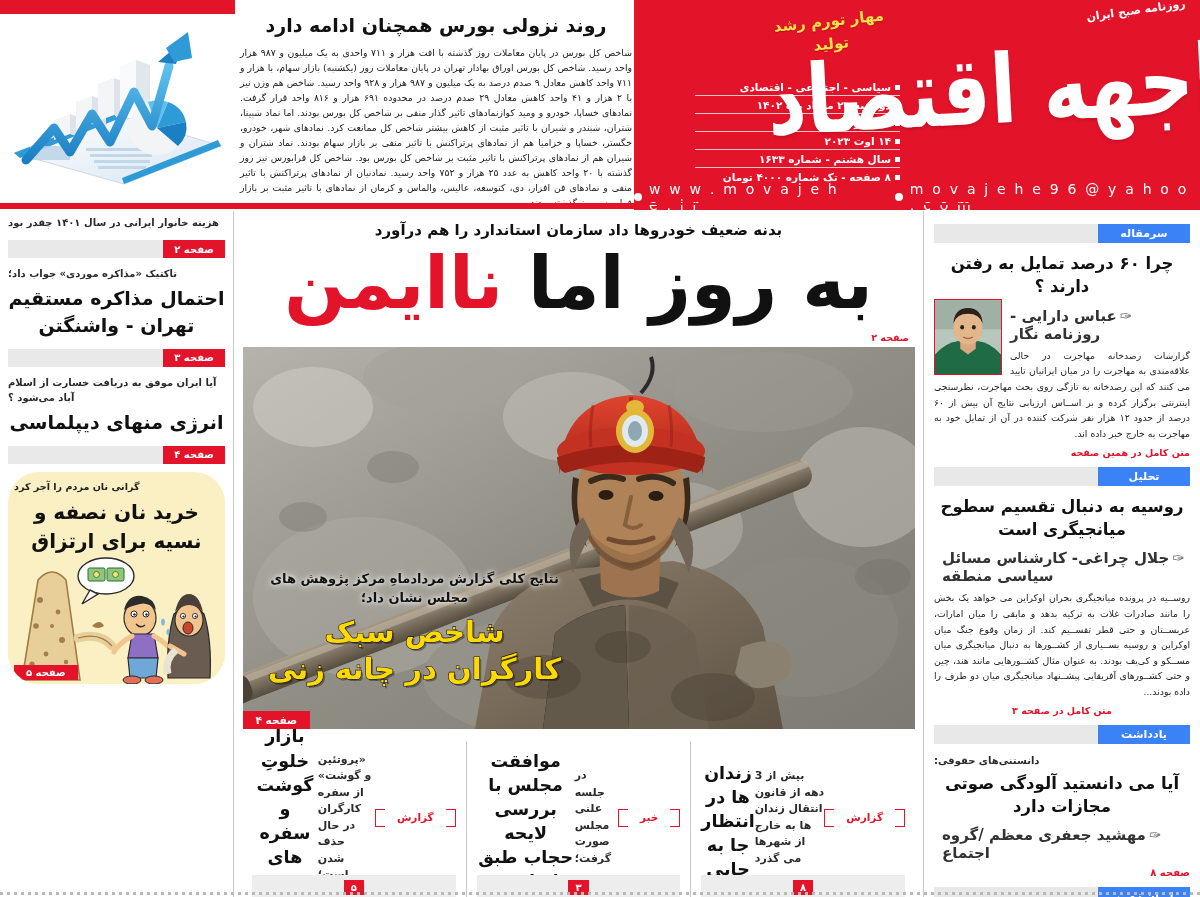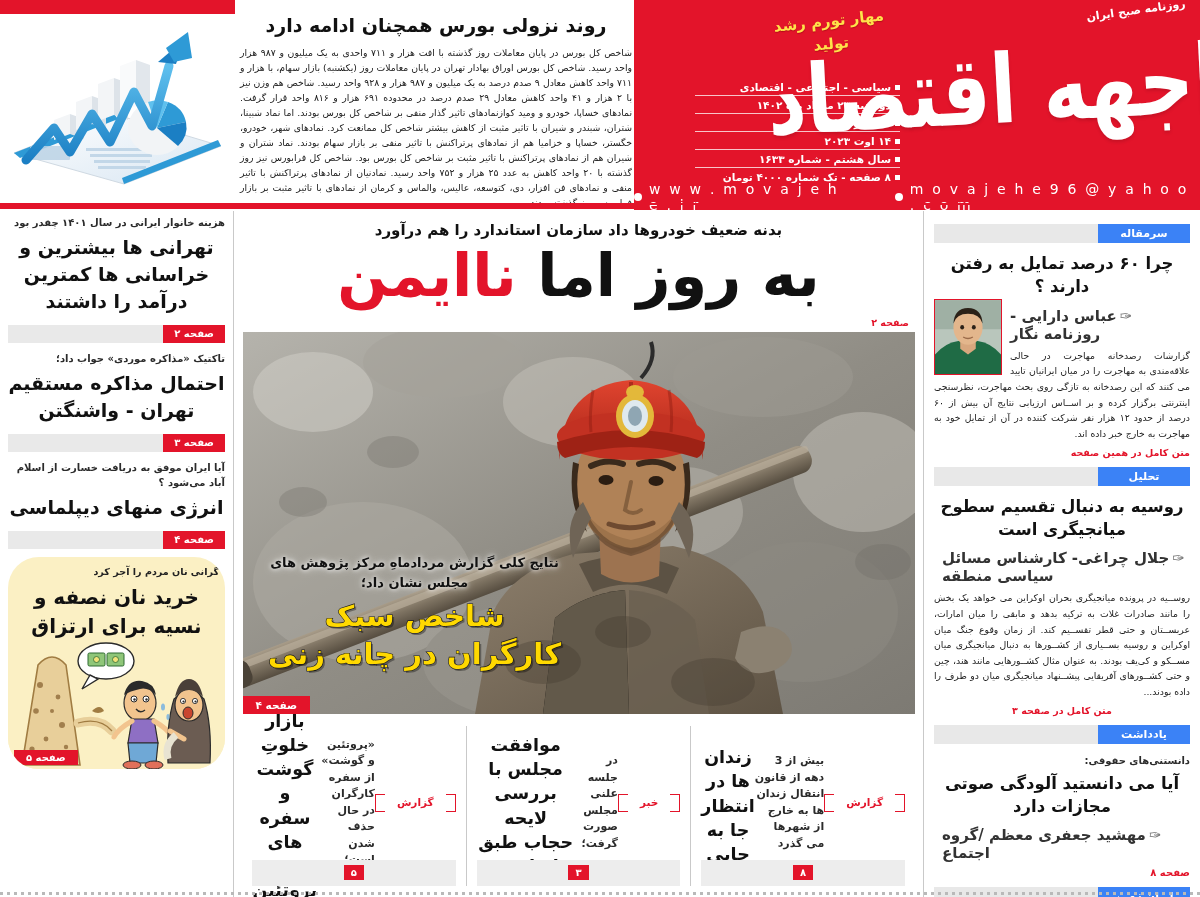--- a/index.html
+++ b/index.html
@@ -175,21 +175,21 @@
     color: #fff;
     font-size: 11px; font-weight: bold;
     padding: 0 14px;
     display: flex; align-items: center;
     min-width: 92px; justify-content: center;
   }
 
   
   .kicker {
     font-size: 10px; font-weight: bold; color: #2b2b2b;
-    text-align: right; line-height: 1.5; margin-bottom: 4px;
+    text-align: left; line-height: 1.5; margin-bottom: 4px;
     direction: rtl;
   }
   .headline {
     font-size: 19px; font-weight: bold; color: #111;
     text-align: center; line-height: 1.42; direction: rtl;
     letter-spacing: -0.3px;
   }
   .headline.sm { font-size: 16.5px; }
   .byline {
     font-size: 15px; font-weight: bold; color: #333;
@@ -224,21 +224,21 @@
     font-size: 10px; color: #e3142a; font-weight: bold;
     text-align: right; direction: rtl; margin-top: 4px;
   }
 
   
   .center-kicker {
     font-size: 15px; font-weight: bold; color: #111;
     text-align: center; direction: rtl; margin-top: 6px;
   }
   .center-headline {
-    font-size: 59px; font-weight: bold; color: #e3142a;
+    font-size: 72px; font-weight: bold; color: #e3142a;
     text-align: center; direction: rtl; line-height: 1.18;
     margin-top: 2px; letter-spacing: -2px;
   }
   .center-headline .blk { color: #111; }
   .center-pg {
     font-size: 9.5px; color: #e3142a; font-weight: bold;
     text-align: right; direction: rtl; margin: 6px 6px 4px 0;
   }
 
   
@@ -638,21 +638,20 @@
           <div class="tbox-foot">
             <span class="num">۵</span>
           </div>
         </div>
       </div>
     </div>
 
     <div class="col-left">
 
       <div class="kicker">هزینه خانوار ایرانی در سال ۱۴۰۱ چقدر بود</div>
-      <div class="headline">تهرانی ها بیشترین و خراسانی ها کمترین درآمد را داشتند</div>
       <div class="pg-row">
         <span class="pg-badge">صفحه ۲</span>
       </div>
 
       <div class="kicker">تاکتیک «مذاکره موردی» جواب داد؛</div>
       <div class="headline">احتمال مذاکره مستقیم تهران - واشنگتن</div>
       <div class="pg-row">
         <span class="pg-badge">صفحه ۳</span>
       </div>
 

